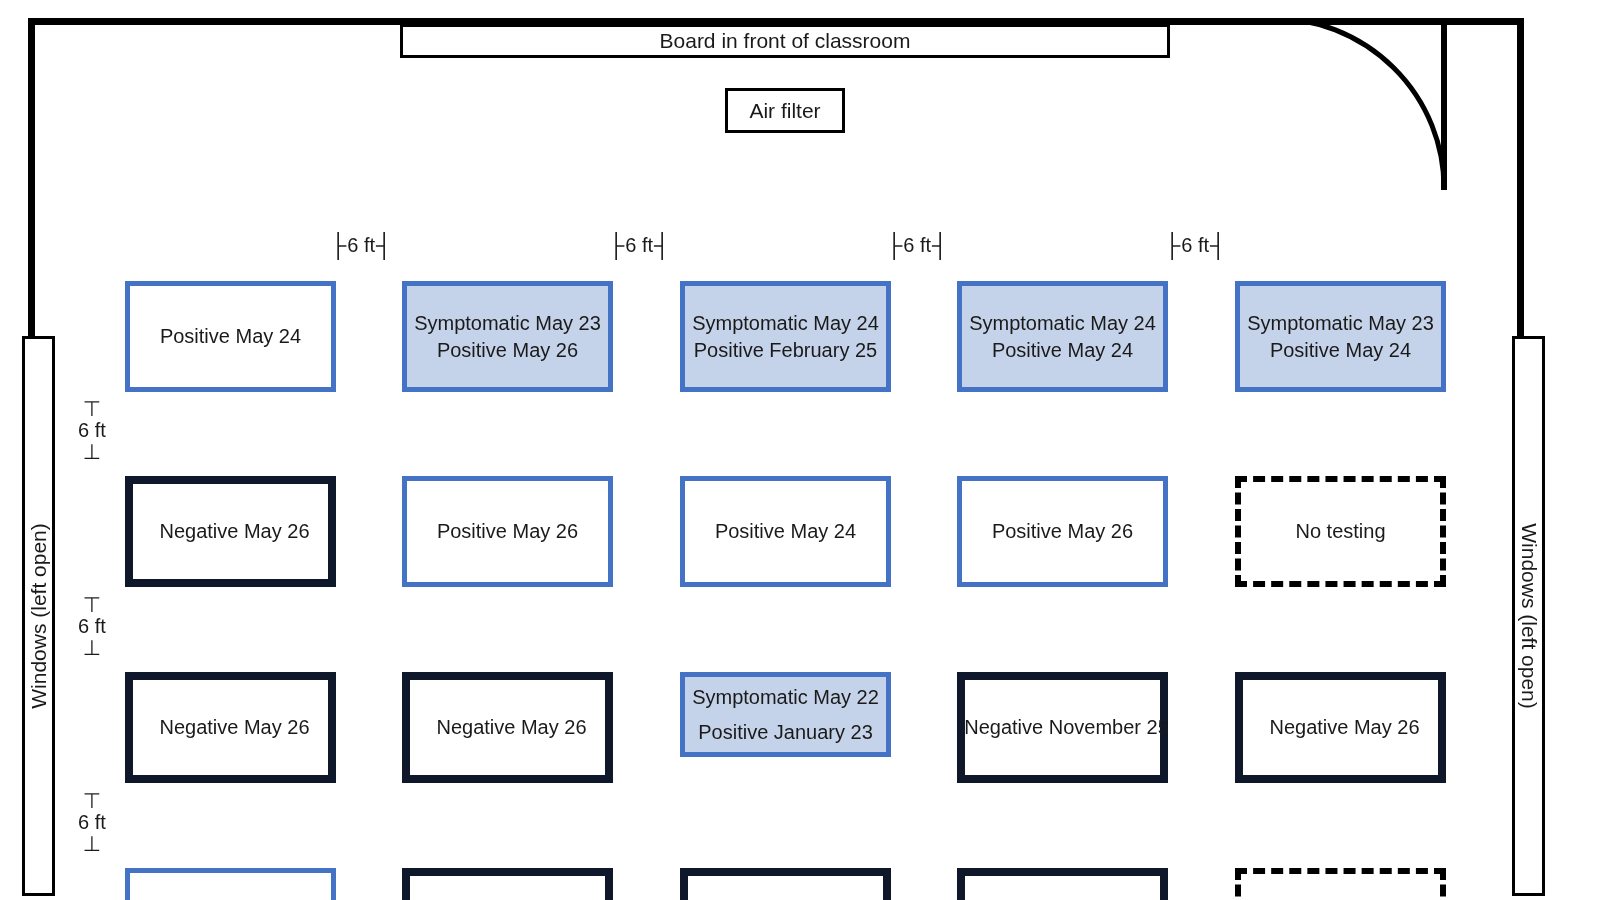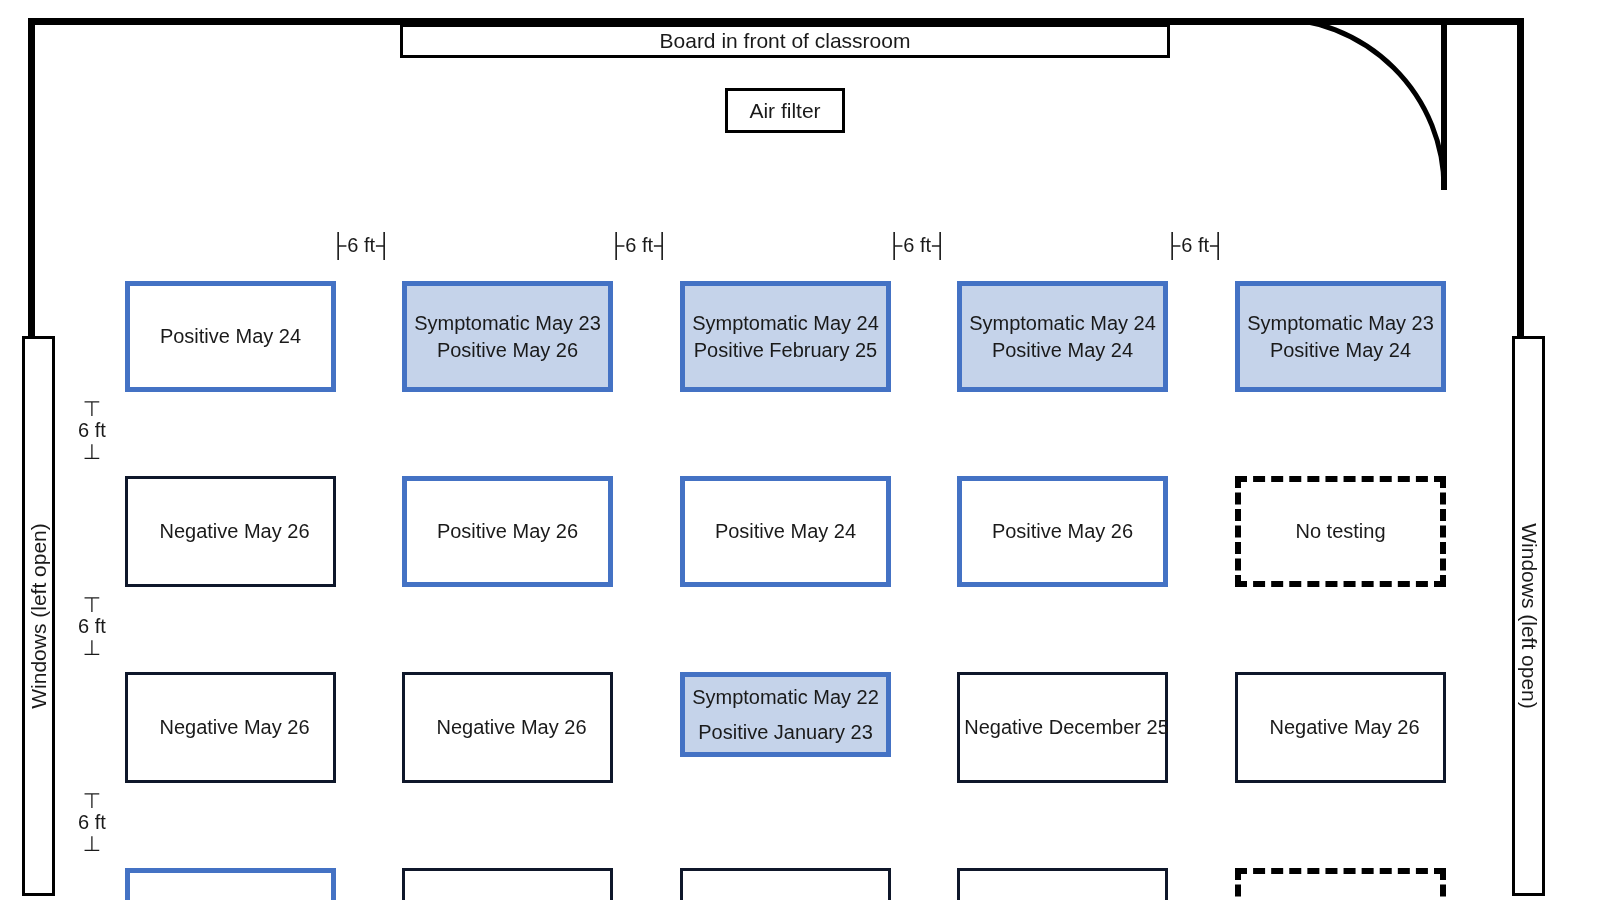--- a/index.html
+++ b/index.html
@@ -102,21 +102,21 @@
     box-sizing: border-box;
     display: flex;
     flex-direction: column;
     align-items: center;
     justify-content: center;
     font-size: 20px;
     line-height: 1.35;
     color: #1a1a1a;
     text-align: center;
   }
-  .desk.black  { border: 3px solid #0f172a; background: #ffffff; padding-left: 8px; }
+  .desk.black  { border: 8px solid #0f172a; background: #ffffff; padding-left: 8px; }
   .desk.blue   { border: 5px solid #4472C4; background: #ffffff; }
   .desk.filled { border: 5px solid #4472C4; background: #C5D3EA; }
   .desk.dashed { border: 6px dashed #000000; background: #ffffff; }
   .desk .line { display: block; white-space: nowrap; }
   .desk .ital { font-style: italic; }
   
   .measure-h {
     position: absolute;
     display: flex;
     align-items: center;
@@ -254,21 +254,21 @@
     <span class="line">Negative  May 26</span>
   </div>
   <div class="desk black" style="left:402px; top:672px; width:211px; height:111px;">
     <span class="line">Negative May 26</span>
   </div>
   <div class="desk filled" style="left:680px; top:672px; width:211px; height:85px;gap:8px;">
     <span class="line">Symptomatic  May 22</span>
     <span class="line">Positive January 23</span>
   </div>
   <div class="desk black" style="left:957px; top:672px; width:211px; height:111px;">
-    <span class="line">Negative  December 25</span>
+    <span class="line">Negative  November 25</span>
   </div>
   <div class="desk black" style="left:1235px; top:672px; width:211px; height:111px;">
     <span class="line">Negative May 26</span>
   </div>
 
   <div class="desk blue" style="left:125px; top:868px; width:211px; height:111px;"></div>
   <div class="desk black" style="left:402px; top:868px; width:211px; height:111px;"></div>
   <div class="desk black" style="left:680px; top:868px; width:211px; height:111px;"></div>
   <div class="desk black" style="left:957px; top:868px; width:211px; height:111px;"></div>
   <div class="desk dashed" style="left:1235px; top:868px; width:211px; height:111px;"></div>

